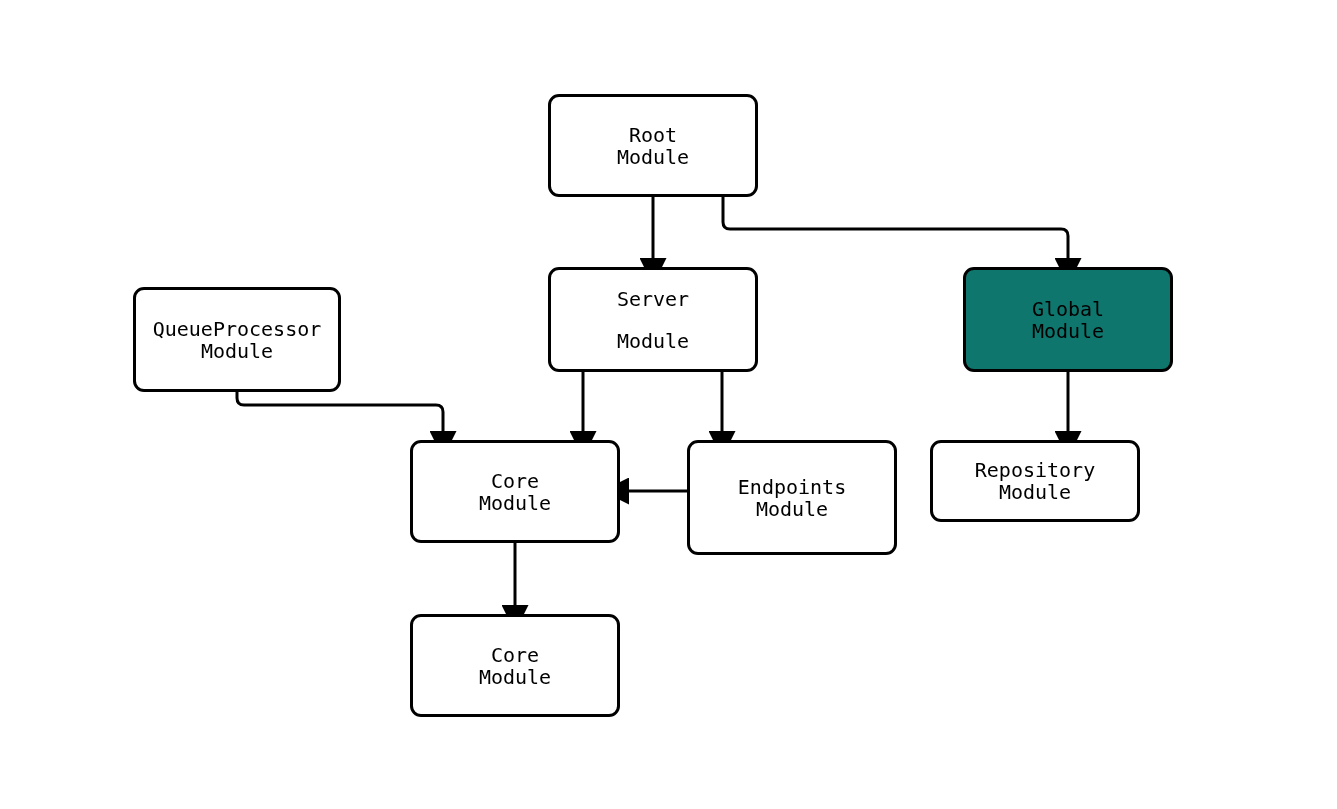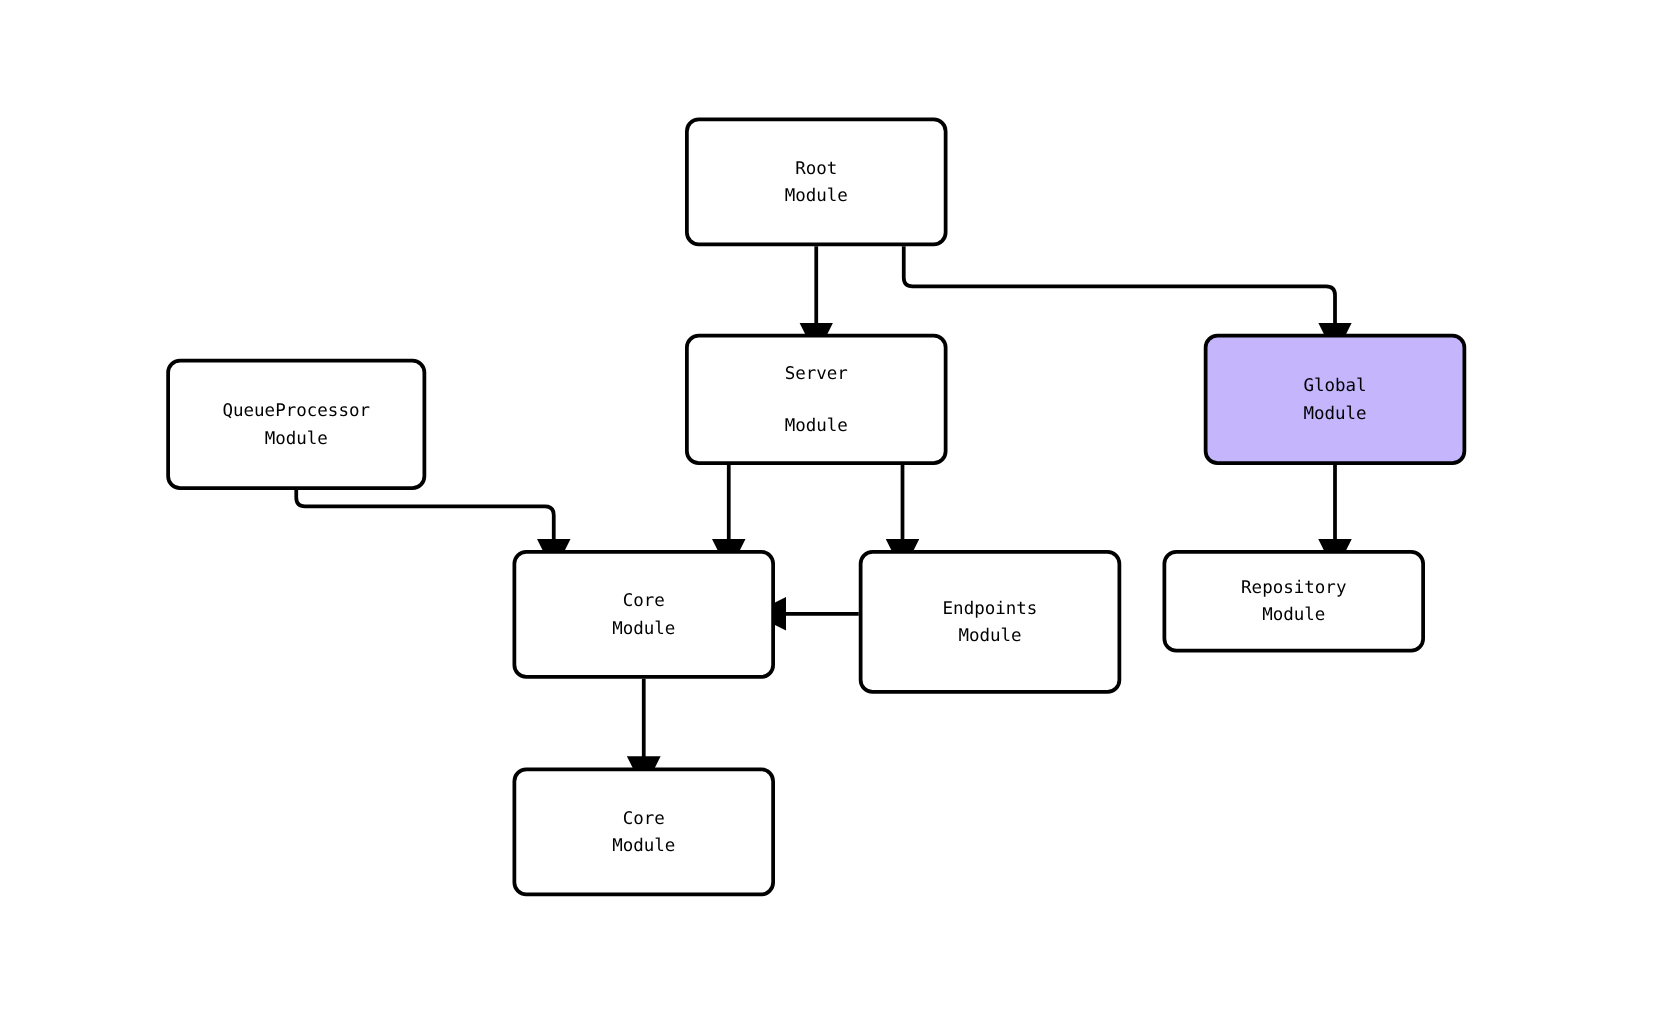--- a/index.html
+++ b/index.html
@@ -31,21 +31,21 @@
     border: 3px solid #000000;
     border-radius: 11px;
     display: flex;
     flex-direction: column;
     align-items: center;
     justify-content: center;
     z-index: 2;
   }
   .node-label {
     font-family: "DejaVu Sans Mono", "Liberation Mono", monospace;
-    font-size: 14px;
+    font-size: 20px;
     line-height: 22px;
     color: #000000;
     text-align: center;
     white-space: pre;
     letter-spacing: 0px;
   }
 </style>
 </head>
 <body>
 
@@ -77,21 +77,21 @@
   <div class="node" style="left: 133px; top: 267px; width: 208px; height: 105px; border-width: 3px; border-color: rgb(0, 0, 0); background: rgb(255, 255, 255); border-radius: 11px; margin-top: 20px;">
     <div class="node-label">QueueProcessor</div>
     <div class="node-label">Module</div>
   </div>
 
   <div class="node" style="left: 548px; top: 267px; width: 210px; height: 105px; border-width: 3px; border-color: rgb(0, 0, 0); background: rgb(255, 255, 255); border-radius: 11px; gap: 20px;">
     <div class="node-label">Server</div>
     <div class="node-label">Module</div>
   </div>
 
-  <div class="node" style="left: 963px; top: 267px; width: 210px; height: 105px; border-width: 3px; border-color: rgb(0, 0, 0); background: #c4b5fd; border-radius: 11px;">
+  <div class="node" style="left: 963px; top: 267px; width: 210px; height: 105px; border-width: 3px; border-color: rgb(0, 0, 0); background: #0f766e; border-radius: 11px;">
     <div class="node-label">Global</div>
     <div class="node-label">Module</div>
   </div>
 
   <div class="node" style="left: 410px; top: 440px; width: 210px; height: 103px; border-width: 3px; border-color: rgb(0, 0, 0); background: rgb(255, 255, 255); border-radius: 11px;">
     <div class="node-label">Core</div>
     <div class="node-label">Module</div>
   </div>
 
   <div class="node" style="left: 687px; top: 440px; width: 210px; height: 115px; border-width: 3px; border-color: rgb(0, 0, 0); background: rgb(255, 255, 255); border-radius: 11px;">

